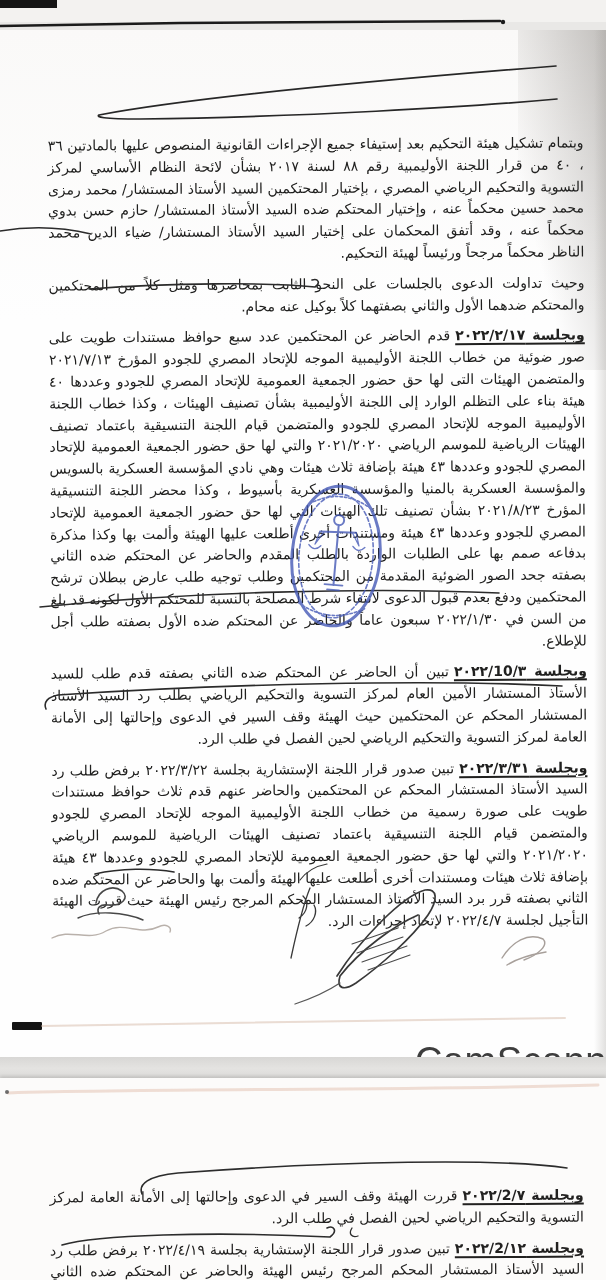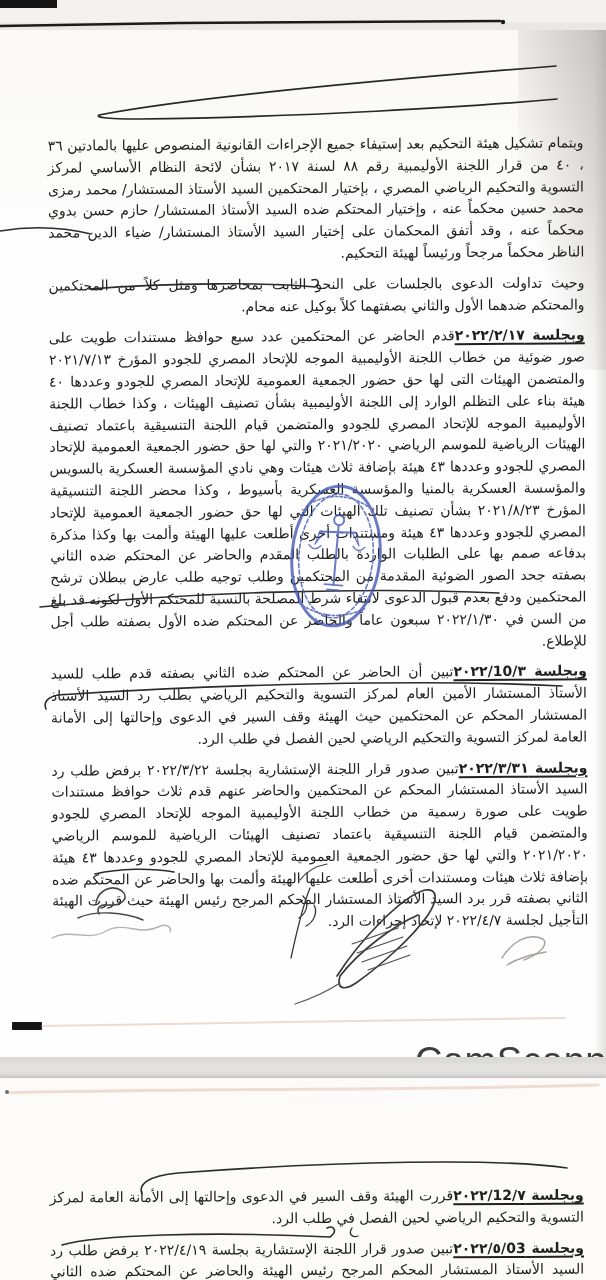--- a/index.html
+++ b/index.html
@@ -12,21 +12,21 @@
   .gap{position:absolute;left:0;top:1057px;width:606px;height:21px;background:linear-gradient(180deg,#d8d7d5,#e4e3e1 55%,#dcdbd9);}
   .edge-tr{position:absolute;right:0;top:0;width:88px;height:340px;
     background:linear-gradient(256deg,rgba(148,144,140,.55),rgba(150,146,142,.26) 38%,rgba(150,146,142,0) 72%);}
   .edge-r{position:absolute;right:0;top:0;width:12px;height:100%;
     background:linear-gradient(270deg,rgba(158,155,151,.30),rgba(158,155,151,0));}
   .text{position:absolute;top:104px;right:20px;left:50px;direction:rtl;text-align:justify;
     font-size:14px;line-height:21.8px;color:#20201f;transform:rotate(-0.35deg);}
   .text2{position:absolute;top:108px;right:22px;left:50px;direction:rtl;text-align:justify;
     font-size:14px;line-height:21.8px;color:#222120;transform:rotate(-0.3deg);}
   .para{margin:0 0 9px 0;}
-  .h{font-weight:bold;text-decoration:underline;text-decoration-thickness:1.5px;text-underline-offset:3px;}
+  .h{font-weight:bold;text-decoration:underline;text-decoration-thickness:1.5px;text-underline-offset:3px;margin-left:5px;}
   .watermark{position:absolute;left:415px;top:1010px;font-family:"Liberation Sans",sans-serif;
     font-size:38px;color:#3d3d3d;letter-spacing:.5px;white-space:nowrap;}
   svg.ink{position:absolute;left:0;top:0;pointer-events:none;}
 </style>
 </head>
 <body>
 
 <div class="canvas">
 
   <div class="topstrip"></div>
@@ -43,22 +43,22 @@
       <p class="para"><span class="h">وبجلسة ٢٠٢٢/٣/٣١</span><span>تبين صدور قرار اللجنة الإستشارية بجلسة ٢٠٢٢/٣/٢٢ برفض طلب رد السيد الأستاذ المستشار المحكم عن المحتكمين والحاضر عنهم قدم ثلاث حوافظ مستندات طويت على صورة رسمية من خطاب اللجنة الأوليمبية الموجه للإتحاد المصري للجودو والمتضمن قيام اللجنة التنسيقية باعتماد تصنيف الهيئات الرياضية للموسم الرياضي ٢٠٢١/٢٠٢٠ والتي لها حق حضور الجمعية العمومية للإتحاد المصري للجودو وعددها ٤٣ هيئة بإضافة ثلاث هيئات ومستندات أخرى أطلعت عليها الهيئة وألمت بها والحاضر عن المحتكم ضده الثاني بصفته قرر برد السيد الأستاذ المستشار المحكم المرجح رئيس الهيئة حيث قررت الهيئة التأجيل لجلسة ٢٠٢٢/٤/٧ لإتخاذ إجراءات الرد.</span></p>
     </div>
 
     <div class="watermark">CamScanner</div>
   </div>
 
   <div class="gap"></div>
 
   <div class="page page2">
     <div class="text2">
-      <p class="para"><span class="h">وبجلسة ٢٠٢٢/12/٧</span><span>قررت الهيئة وقف السير في الدعوى وإحالتها إلى الأمانة العامة لمركز التسوية والتحكيم الرياضي لحين الفصل في طلب الرد.</span></p>
-      <p class="para"><span class="h">وبجلسة ٢٠٢٢/٥/03</span><span>تبين صدور قرار اللجنة الإستشارية بجلسة ٢٠٢٢/٤/١٩ برفض طلب رد السيد الأستاذ المستشار المحكم المرجح رئيس الهيئة والحاضر عن المحتكم ضده الثاني بصفته قدم ثلاث حوافظ</span></p>
+      <p class="para"><span class="h">وبجلسة ٢٠٢٢/2/٧</span><span>قررت الهيئة وقف السير في الدعوى وإحالتها إلى الأمانة العامة لمركز التسوية والتحكيم الرياضي لحين الفصل في طلب الرد.</span></p>
+      <p class="para"><span class="h">وبجلسة ٢٠٢٢/2/١٢</span><span>تبين صدور قرار اللجنة الإستشارية بجلسة ٢٠٢٢/٤/١٩ برفض طلب رد السيد الأستاذ المستشار المحكم المرجح رئيس الهيئة والحاضر عن المحتكم ضده الثاني بصفته قدم ثلاث حوافظ</span></p>
     </div>
   </div>
 
   <svg class="ink" width="606" height="1280" viewBox="0 0 606 1280" fill="none" stroke-linecap="round" stroke-linejoin="round">
 
     <g stroke="#1b1b1b">
       <rect x="0" y="0" width="57" height="8" fill="#151515" stroke="none"></rect>
       <path d="M0 26 L180 23 L500 21" stroke-width="2.6"></path>
       <circle cx="503" cy="22" r="2.2" fill="#1b1b1b" stroke="none"></circle>
       <rect x="12" y="1022" width="30" height="8" rx="1" fill="#131313" stroke="none"></rect>

